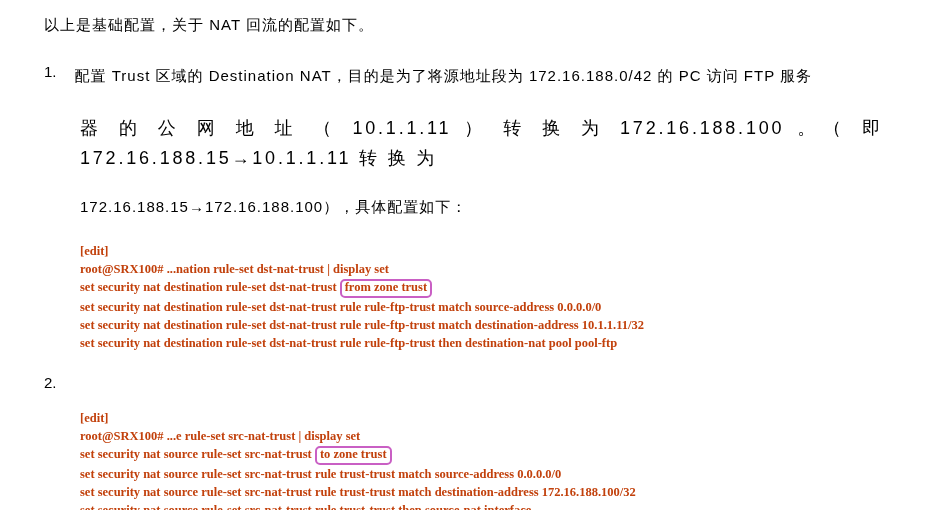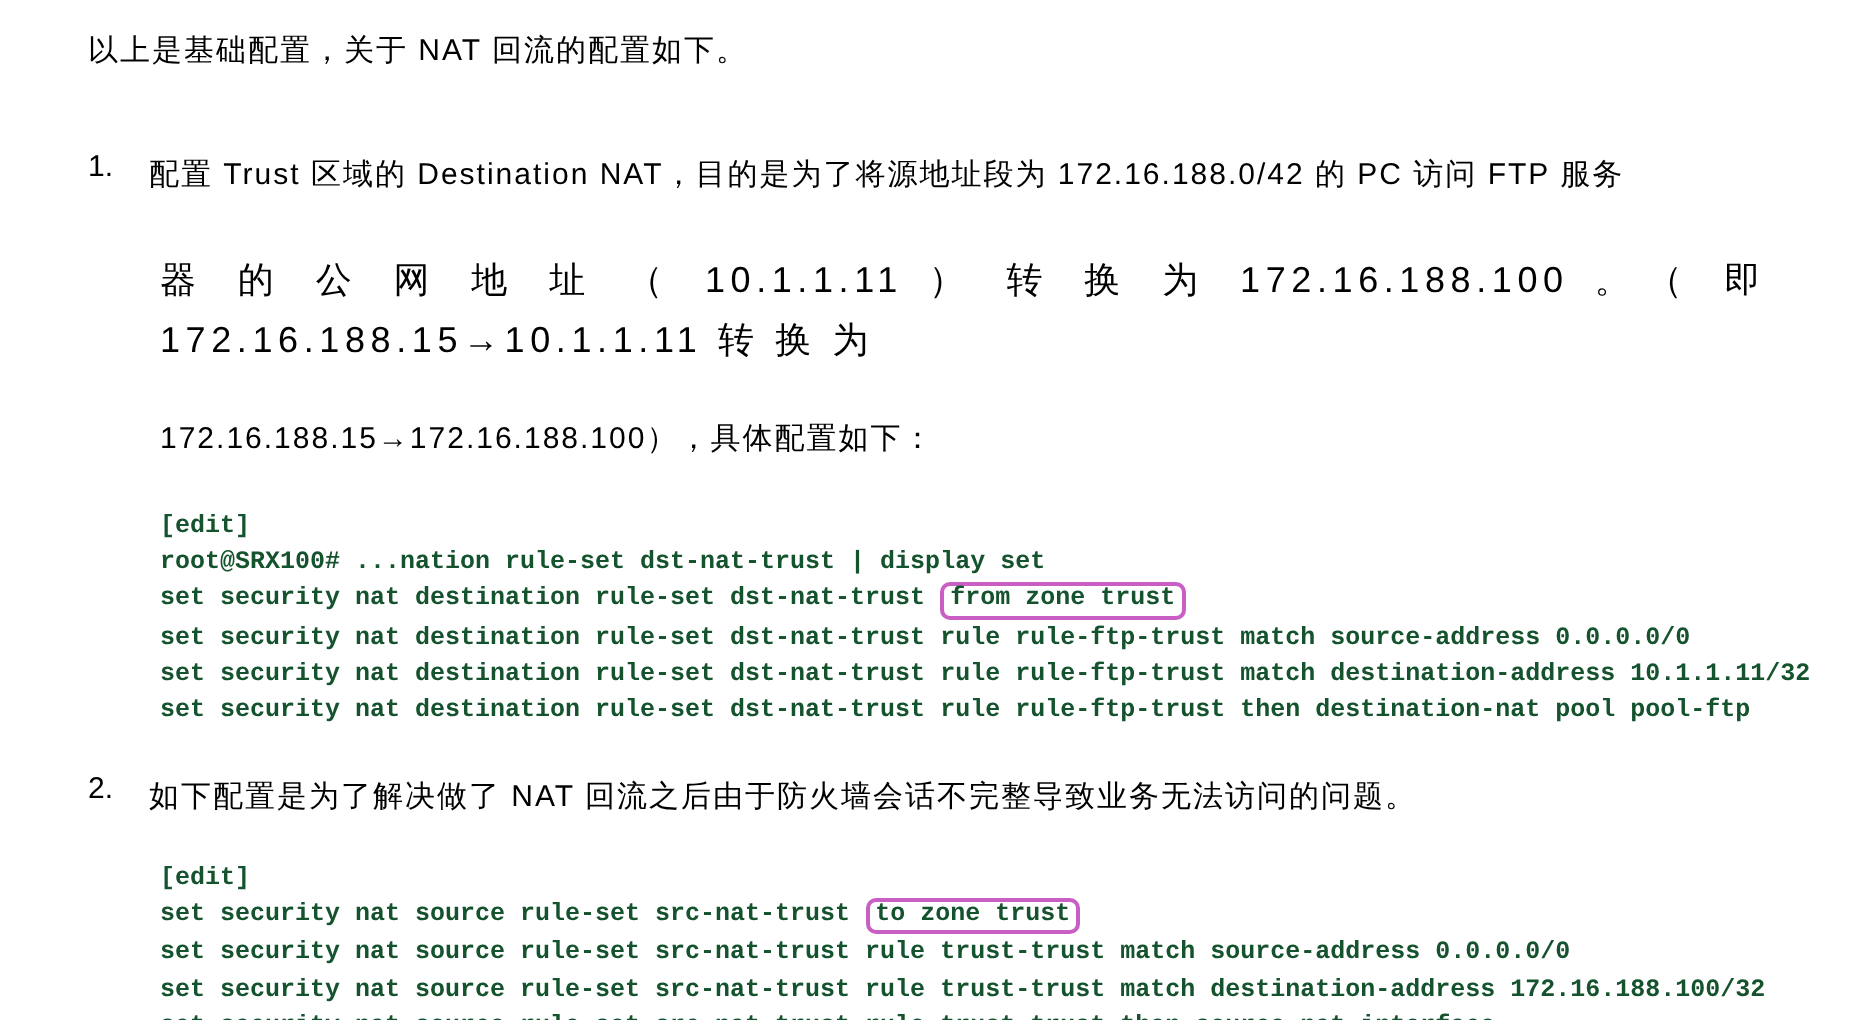--- a/index.html
+++ b/index.html
@@ -11,21 +11,21 @@
       width: 927px;
       min-height: 510px;
       background: #fff;
       font-family: "Microsoft YaHei", "PingFang SC", sans-serif;
       padding: 16px 44px 8px 44px;
       position: relative;
     }
     .intro-line {
       font-size: 15px;
       color: #000;
-      margin-bottom: 40px;
+      margin-bottom: 28px;
       letter-spacing: 1px;
     }
     .numbered-item {
       margin-bottom: 10px;
     }
     .item-header {
       display: flex;
       align-items: flex-start;
       font-size: 15px;
       color: #000;
@@ -53,24 +53,24 @@
     }
     .item-text-indent3 {
       font-size: 15px;
       color: #000;
       margin-left: 36px;
       margin-top: 24px;
       margin-bottom: 25px;
       letter-spacing: 1px;
     }
     .code-block {
-      font-family: Liberation Mono, monospace;
+      font-family: Liberation Serif, serif;
       font-size: 12.5px;
       font-weight: bold;
-      color: #14532d;
+      color: #c2410c;
       margin-left: 36px;
       line-height: 1.45;
       margin-top: 10px;
       margin-bottom: 22px;
       white-space: nowrap;
     }
     .code-line {
       display: block;
     }
     .highlight {
@@ -100,23 +100,23 @@
   <span class="code-line">root@SRX100# ...nation rule-set dst-nat-trust | display set</span>
   <span class="code-line"><span>set security nat destination rule-set dst-nat-trust </span><span class="highlight">from zone trust</span></span>
   <span class="code-line">set security nat destination rule-set dst-nat-trust rule rule-ftp-trust match source-address 0.0.0.0/0</span>
   <span class="code-line">set security nat destination rule-set dst-nat-trust rule rule-ftp-trust match destination-address 10.1.1.11/32</span>
   <span class="code-line">set security nat destination rule-set dst-nat-trust rule rule-ftp-trust then destination-nat pool pool-ftp</span>
 </div>
 
 <div class="numbered-item">
   <div class="item-header">
     <span class="item-number">2.</span>
-    <span class="item-text">如下配置是为了解决做了 NAT 回流之后由于防火墙会话不完整导致业务无法访问的问题。</span>
   </div>
 </div>
 
 <div class="code-block" style="margin-top:18px; margin-bottom:4px;">
   <span class="code-line">[edit]</span>
+  <span class="code-line">root@SRX100# ...e rule-set src-nat-trust | display set</span>
   <span class="code-line"><span>set security nat source rule-set src-nat-trust </span><span class="highlight">to zone trust</span></span>
   <span class="code-line">set security nat source rule-set src-nat-trust rule trust-trust match source-address 0.0.0.0/0</span>
   <span class="code-line">set security nat source rule-set src-nat-trust rule trust-trust match destination-address 172.16.188.100/32</span>
   <span class="code-line">set security nat source rule-set src-nat-trust rule trust-trust then source-nat interface</span>
 </div>
 
 </body></html>

